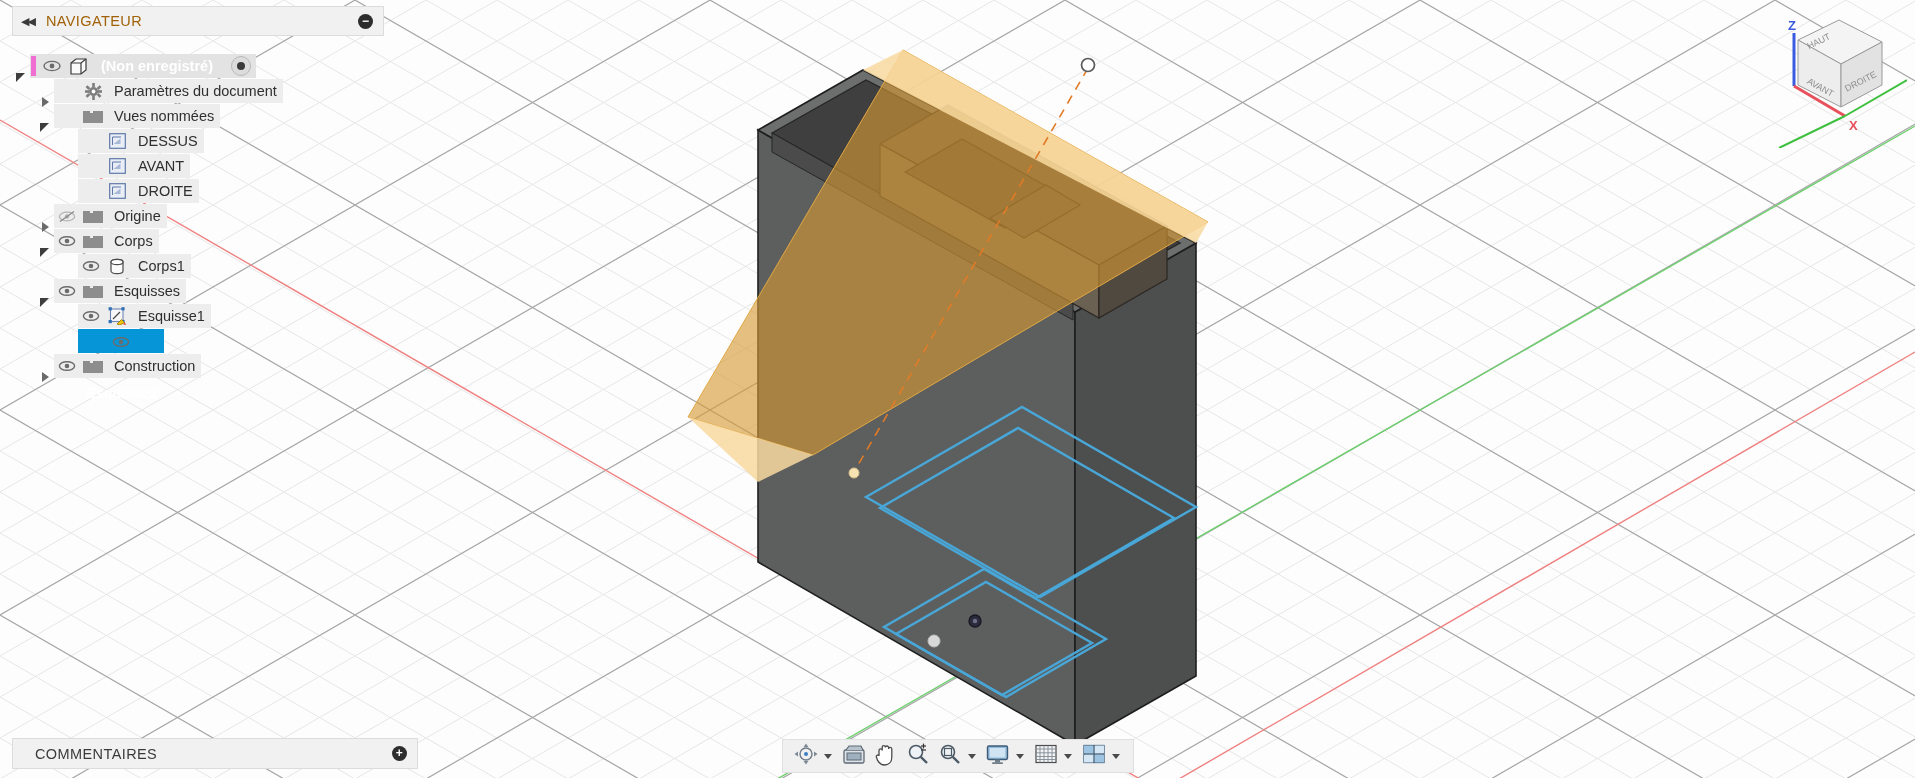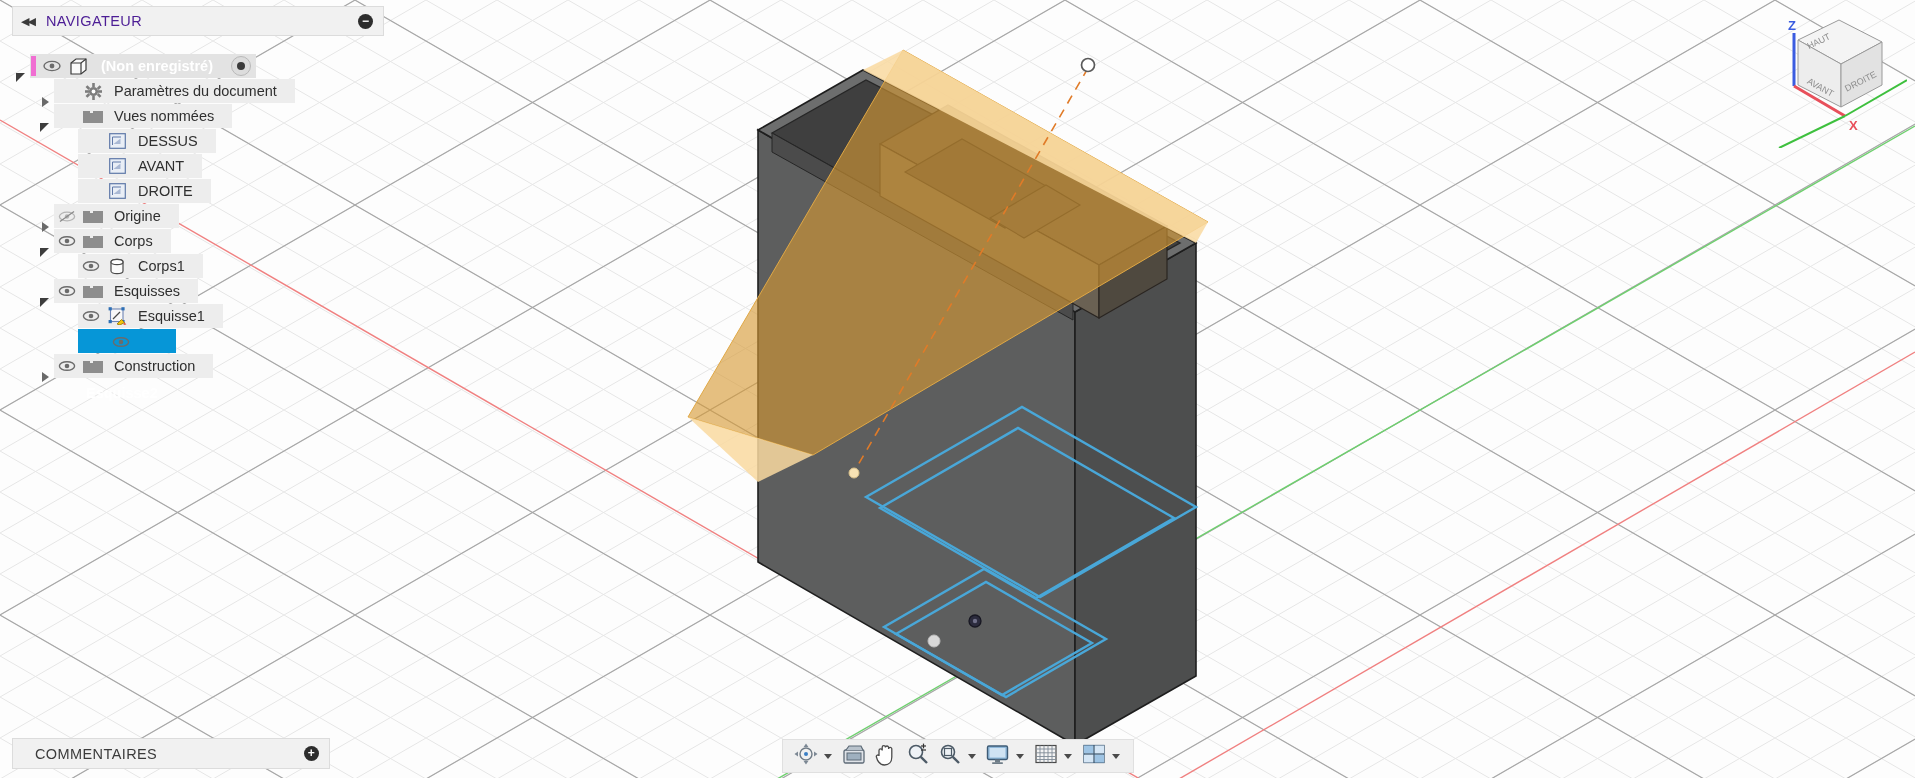--- a/index.html
+++ b/index.html
@@ -49,21 +49,21 @@
     font-size: 11px;
     color: #3a3a3a;
     letter-spacing: -2px;
     margin-right: 12px;
     line-height: 1;
   }
   .panel-header .panel-title {
     flex: 1;
     font-size: 14.5px;
     letter-spacing: 0.4px;
-    color: #4c1d95;
+    color: #a16207;
   }
   .panel-header .minus-badge,
   .panel-footer .plus-badge {
     width: 15px; height: 15px;
     border-radius: 50%;
     background: #2d2d2d;
     color: #fff;
     font-size: 12px;
     line-height: 14px;
     text-align: center;
@@ -103,21 +103,21 @@
     width: 0; height: 0;
     border-top: 9px solid #3d3d3d;
     border-right: 9px solid transparent;
   }
 
   .rowbody {
     display: flex;
     align-items: center;
     height: 24px;
     background: #ededed;
-    padding-right: 12px;
+    padding-right: 0;
   }
   .rowbody.root {
     background: #e3e3e3;
     padding-right: 0;
   }
   .rowbody.selected { background: #0696d7; flex-direction: column; }
   .rowbody.selected .label { color: #ffffff; font-weight: bold; }
 
   .pinkbar {
     width: 5px; height: 20px;
@@ -166,21 +166,21 @@
   }
 
   .indent-1 { margin-left: 24px; }
   .indent-2 { margin-left: 48px; }
 
   
   .panel-footer {
     position: absolute;
     left: 12px;
     top: 738px;
-    width: 318px;
+    width: 406px;
     height: 31px;
     background: #f1f1f1;
     border: 1px solid #dcdcdc;
     display: flex;
     align-items: center;
     padding: 0 10px 0 22px;
     z-index: 30;
     font-size: 14.5px;
     color: #3b3b3b;
     letter-spacing: 0.4px;

